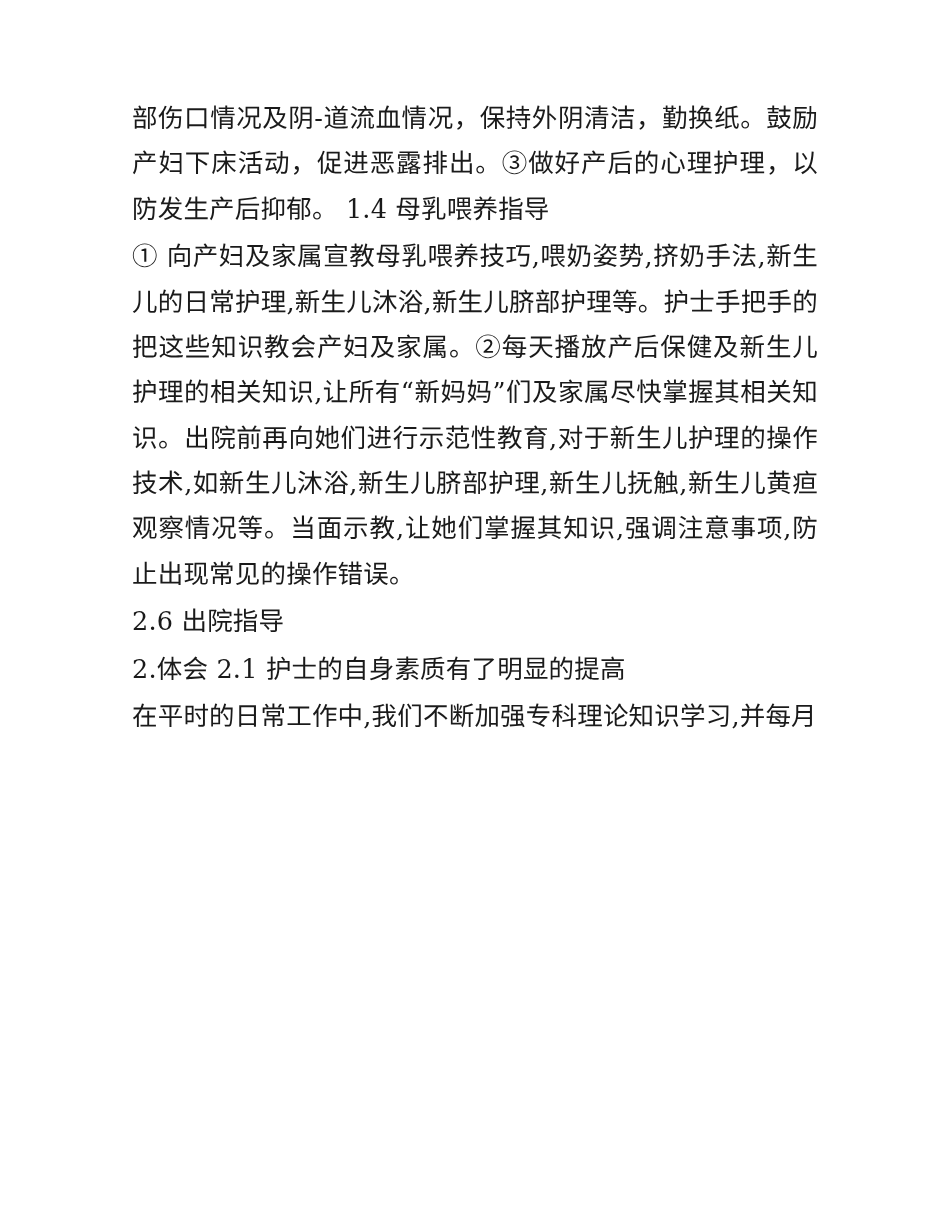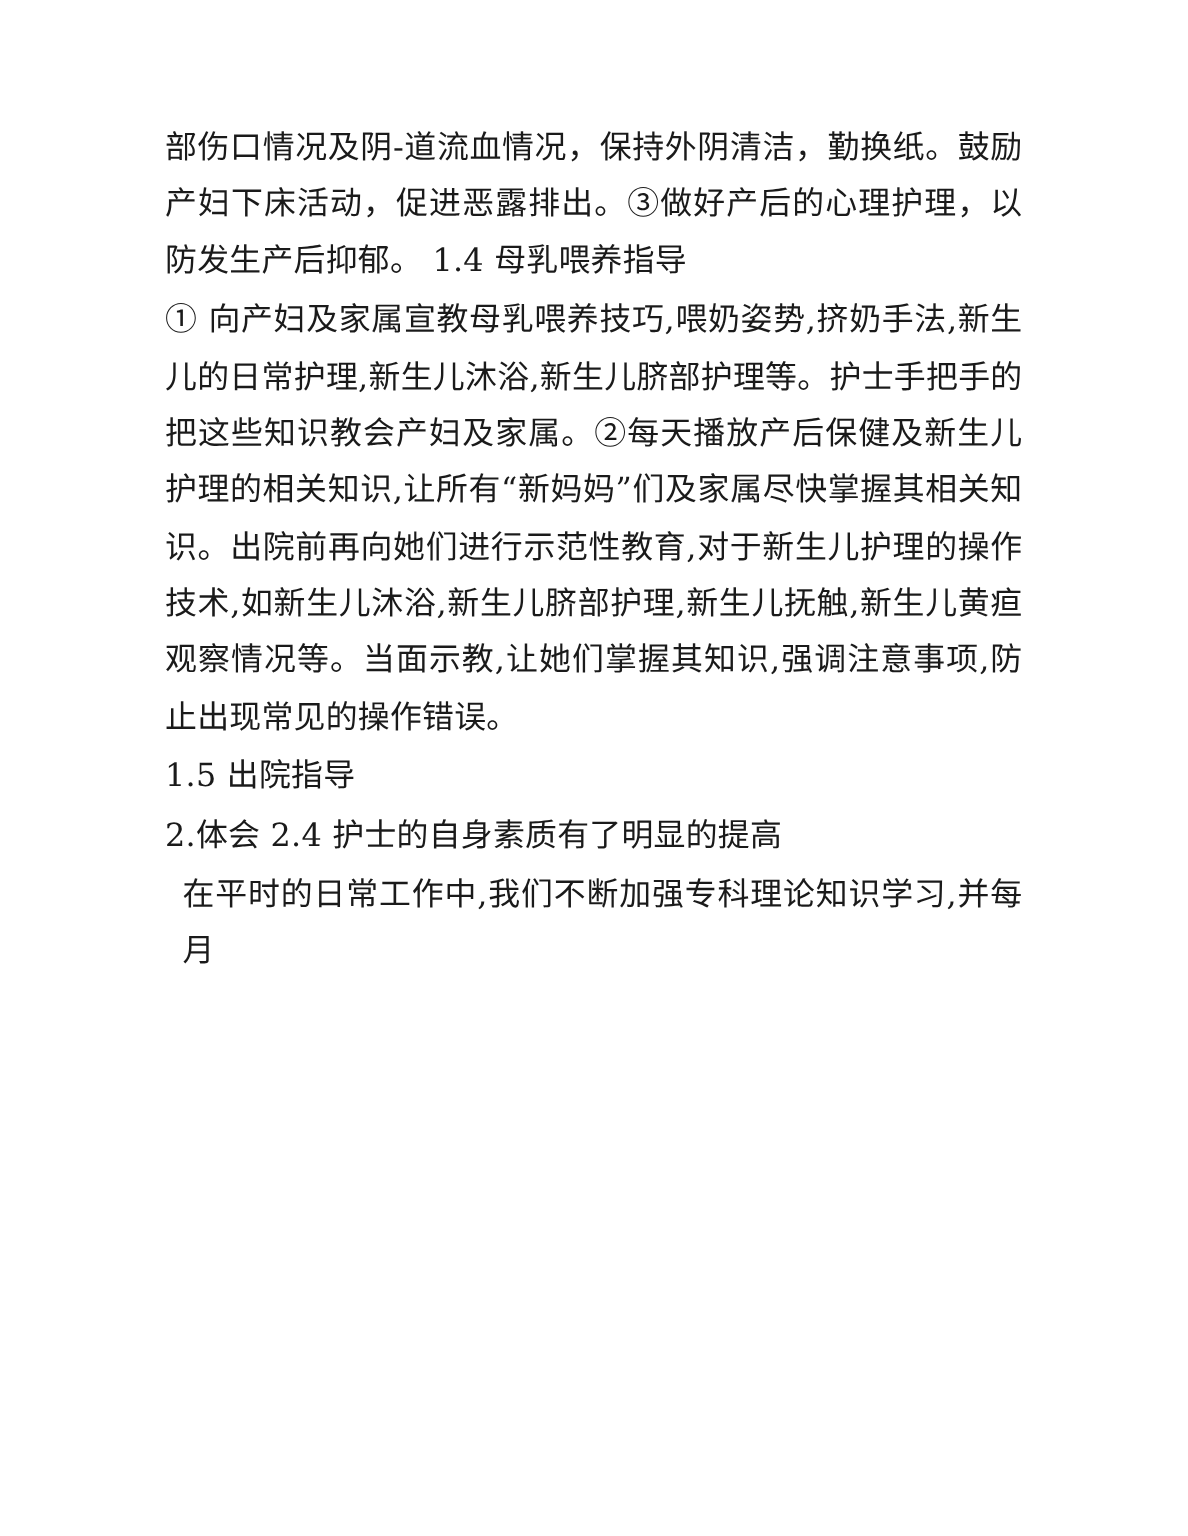--- a/index.html
+++ b/index.html
@@ -28,27 +28,26 @@
     text-align: justify;
     text-justify: inter-ideograph;
     letter-spacing: 0.2px;
   }
   .para {
     margin: 0 0 2px 0;
     text-indent: 0;
   }
   .para.tight {
     margin-bottom: 0;
-    margin-left: 14px;
   }
 </style>
 </head>
 <body>
 
 <div class="page">
   <div class="doc-body">
     <p class="para">部伤口情况及阴-道流血情况，保持外阴清洁，勤换纸。鼓励产妇下床活动，促进恶露排出。③做好产后的心理护理，以防发生产后抑郁。 1.4 母乳喂养指导</p>
     <p class="para">① 向产妇及家属宣教母乳喂养技巧,喂奶姿势,挤奶手法,新生儿的日常护理,新生儿沐浴,新生儿脐部护理等。护士手把手的把这些知识教会产妇及家属。②每天播放产后保健及新生儿护理的相关知识,让所有“新妈妈”们及家属尽快掌握其相关知识。出院前再向她们进行示范性教育,对于新生儿护理的操作技术,如新生儿沐浴,新生儿脐部护理,新生儿抚触,新生儿黄疸观察情况等。当面示教,让她们掌握其知识,强调注意事项,防止出现常见的操作错误。</p>
-    <p class="para">1.5 出院指导</p>
-    <p class="para">2.体会 2.4 护士的自身素质有了明显的提高</p>
+    <p class="para">2.6 出院指导</p>
+    <p class="para">2.体会 2.1 护士的自身素质有了明显的提高</p>
     <p class="para tight">在平时的日常工作中,我们不断加强专科理论知识学习,并每月</p>
   </div>
 </div>
 
 </body></html>

